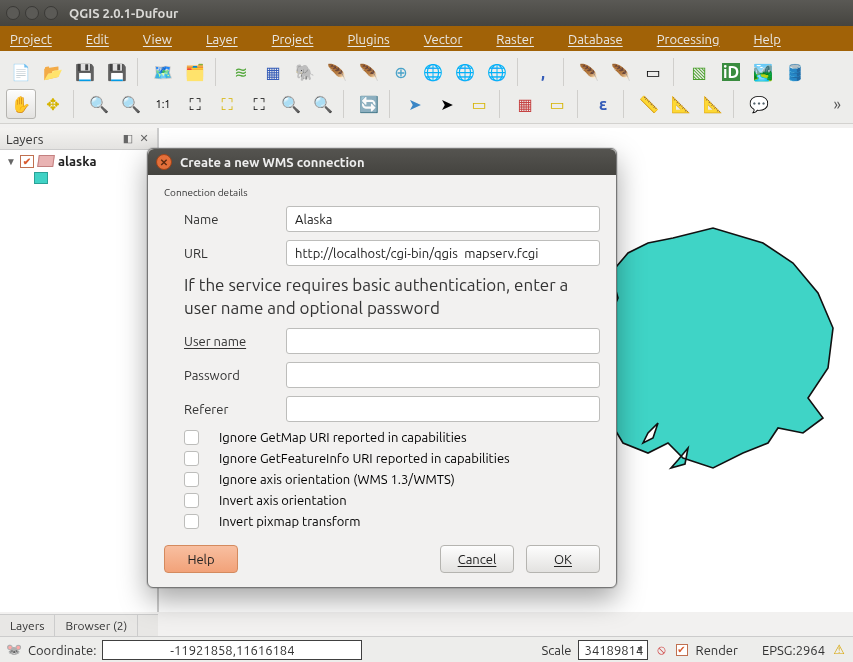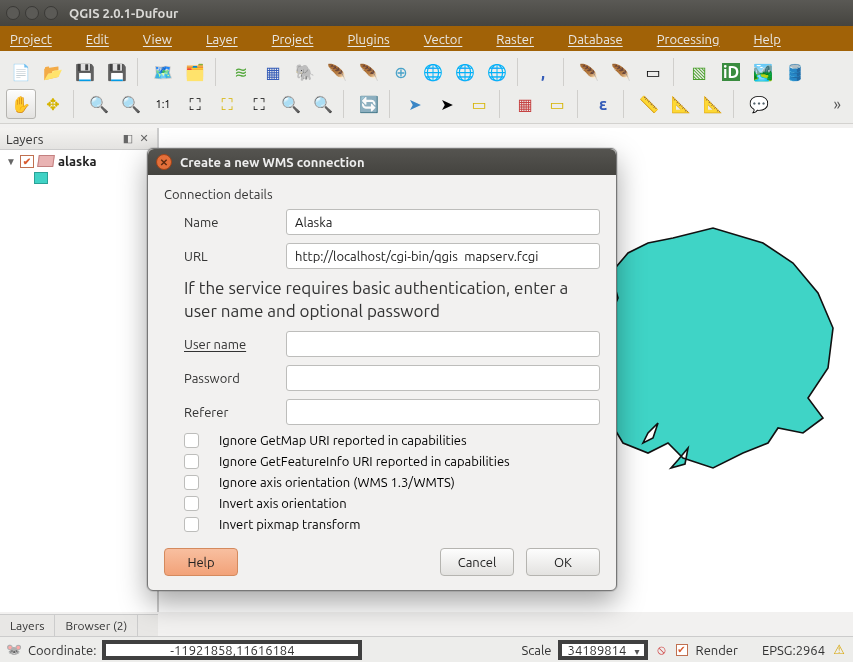--- a/index.html
+++ b/index.html
@@ -37,45 +37,45 @@
   .disclosure { font-size:10px; color:#666;}
   .swatch { width:14px; height:12px; background:#40d2c5; border:1px solid #2aa196; margin-left:28px; margin-top:4px;}
   .panel-tabs { display:flex; border-top:1px solid #ccc; background:#e8e7e5;}
   .panel-tab { padding:4px 10px; border-right:1px solid #ccc; font-size:12px; color:#333;}
   .canvas { flex:1; background:#fff; position:relative; border-left:1px solid #ccc;}
 
   .map-shape { position:absolute; right:10px; top:90px; }
 
   
   .statusbar { position:absolute; bottom:0; left:0; right:0; height:26px; background:#ededeb; border-top:1px solid #ccc; display:flex; align-items:center; padding:0 6px; gap:6px; font-size:12px; color:#333;}
-  .statusbar .coord-box, .statusbar .scale-box { height:20px; border:4px solid #404040; background:#fff; padding:0 6px; display:flex; align-items:center;}
+  .statusbar .coord-box, .statusbar .scale-box { height:20px; border:1px solid #404040; background:#fff; padding:0 6px; display:flex; align-items:center;}
   .statusbar .coord-box{ width:260px; justify-content:center;}
-  .statusbar .scale-box{ width:90px; position:relative;}
+  .statusbar .scale-box{ width:70px; position:relative;}
   .statusbar .scale-box::after{content:"▾"; position:absolute; right:4px; top:2px; font-size:10px; color:#555;}
   .status-check { width:12px;height:12px;border:1px solid #c07050;background:#fff;display:inline-flex;align-items:center;justify-content:center;font-size:10px;color:#d95b2f;margin-right:2px;}
   .status-tiny-ico{width:16px;height:16px;display:inline-flex;align-items:center;justify-content:center;}
 
   
   .dialog { position:absolute; left:147px; top:148px; width:470px; background:#f2f1f0; border:1px solid #777; border-radius:6px; box-shadow:0 12px 28px rgba(0,0,0,0.35), 0 0 0 1px rgba(0,0,0,0.1);}
   .dlg-title { height:26px; background:linear-gradient(#555450,#44433f); border-radius:6px 6px 0 0; display:flex; align-items:center; padding:0 8px; color:#eee; font-weight:bold; font-size:13px;}
   .dlg-close { width:16px;height:16px;border-radius:50%;background:#e36f3a;border:1px solid #9e4319;margin-right:8px;display:flex;align-items:center;justify-content:center;color:#5c2a10;font-size:10px;}
   .dlg-body { padding:12px 16px 14px 16px;}
-  .section-title { color:#333; margin-bottom:8px; font-size:13px;}
+  .section-title { color:#333; margin-bottom:8px; font-size:10px;}
   .form-row { display:flex; align-items:center; margin:5px 0 8px 20px; gap:24px;}
   .form-row label { width:78px; color:#333; font-size:13px;}
   .form-row label.ul { text-decoration:underline; text-underline-offset:2px;}
   .text-input { flex:1; height:26px; border:1px solid #bdbdbb; border-radius:3px; background:#fff; padding:0 8px; font-size:13px; color:#222;}
   .hint { margin:2px 0 8px 20px; color:#333; font-size:17px; line-height:1.35;}
   .chk-row { display:flex; align-items:center; gap:20px; margin:6px 0 6px 20px;}
   .chk { width:15px; height:15px; border:1px solid #bdbdbb; border-radius:3px; background:#fff;}
   .dlg-buttons { display:flex; align-items:center; margin-top:16px; gap:12px;}
   .dlg-buttons .sp{flex:1;}
   .btn { min-width:74px; height:28px; border:1px solid #b5b4b0; border-radius:4px; background:linear-gradient(#fdfdfd,#e3e2e0); display:flex; align-items:center; justify-content:center; font-size:13px; color:#222;}
   .btn.orange { background:linear-gradient(#f8bfa0,#f2a279); border-color:#d48a5e;}
-  .btn .ul{ text-underline-offset:2px;}
+  .btn .ul{ text-decoration:underline; text-underline-offset:2px;}
 
   .check-ico{ display:inline-flex; width:14px;height:13px;border:1px solid #c07050;background:#fff;align-items:center;justify-content:center;font-size:10px;color:#d95b2f;}
   .poly-ico{ width:16px;height:12px; background:#e9b3b3; border:1px solid #c38080; transform:skewX(-8deg);}
 </style>
 </head>
 <body>
 
 <div class="titlebar">
   <span class="win-btn"></span>
   <span class="win-btn"></span>

